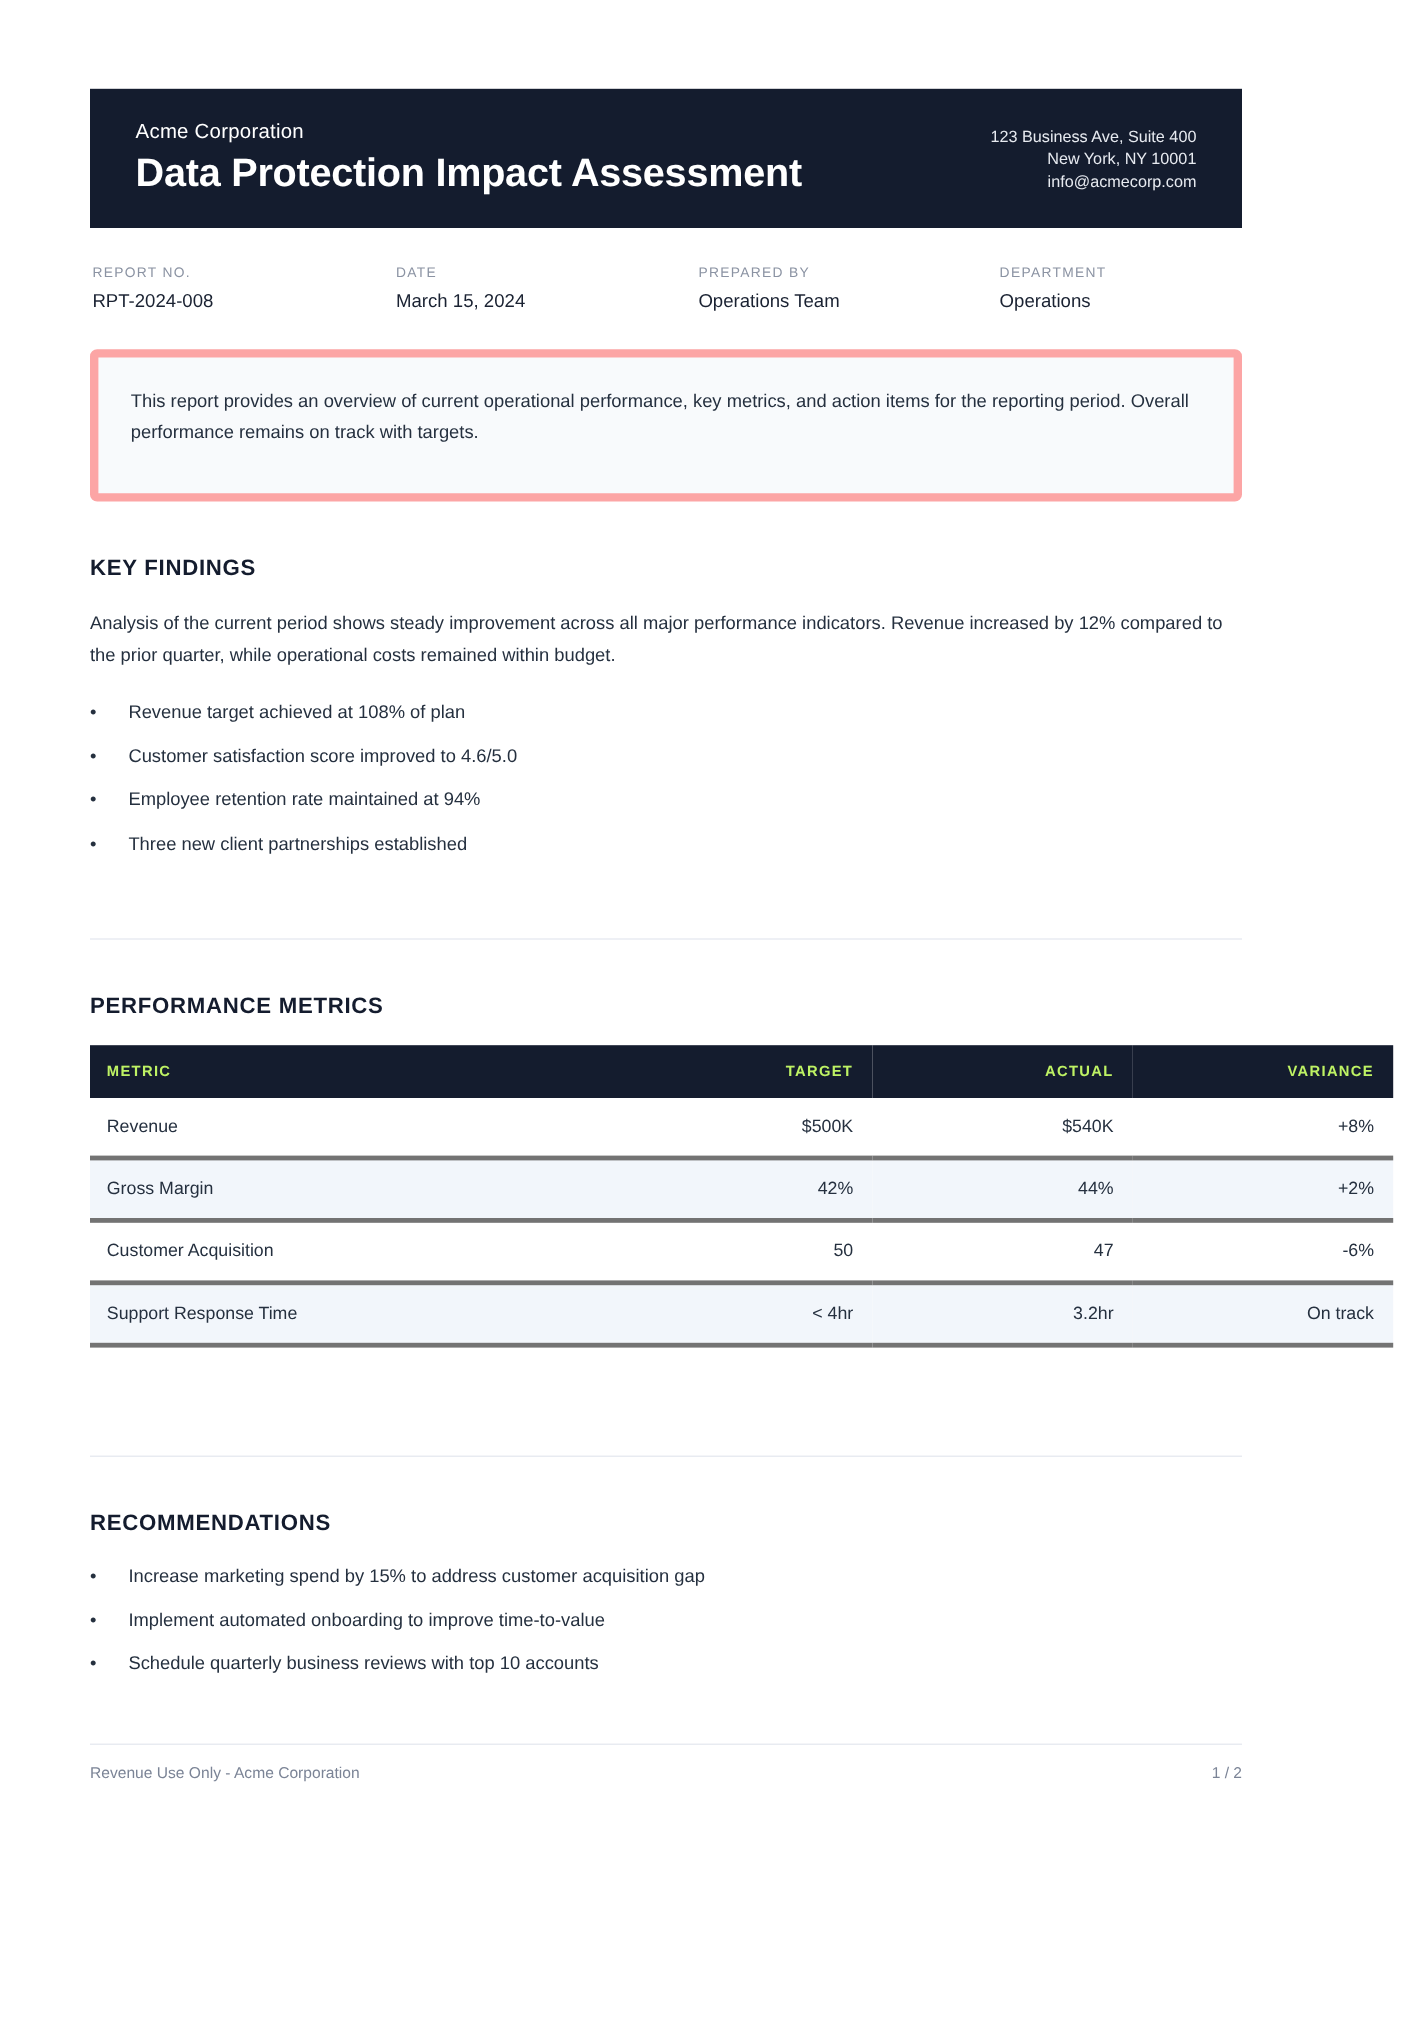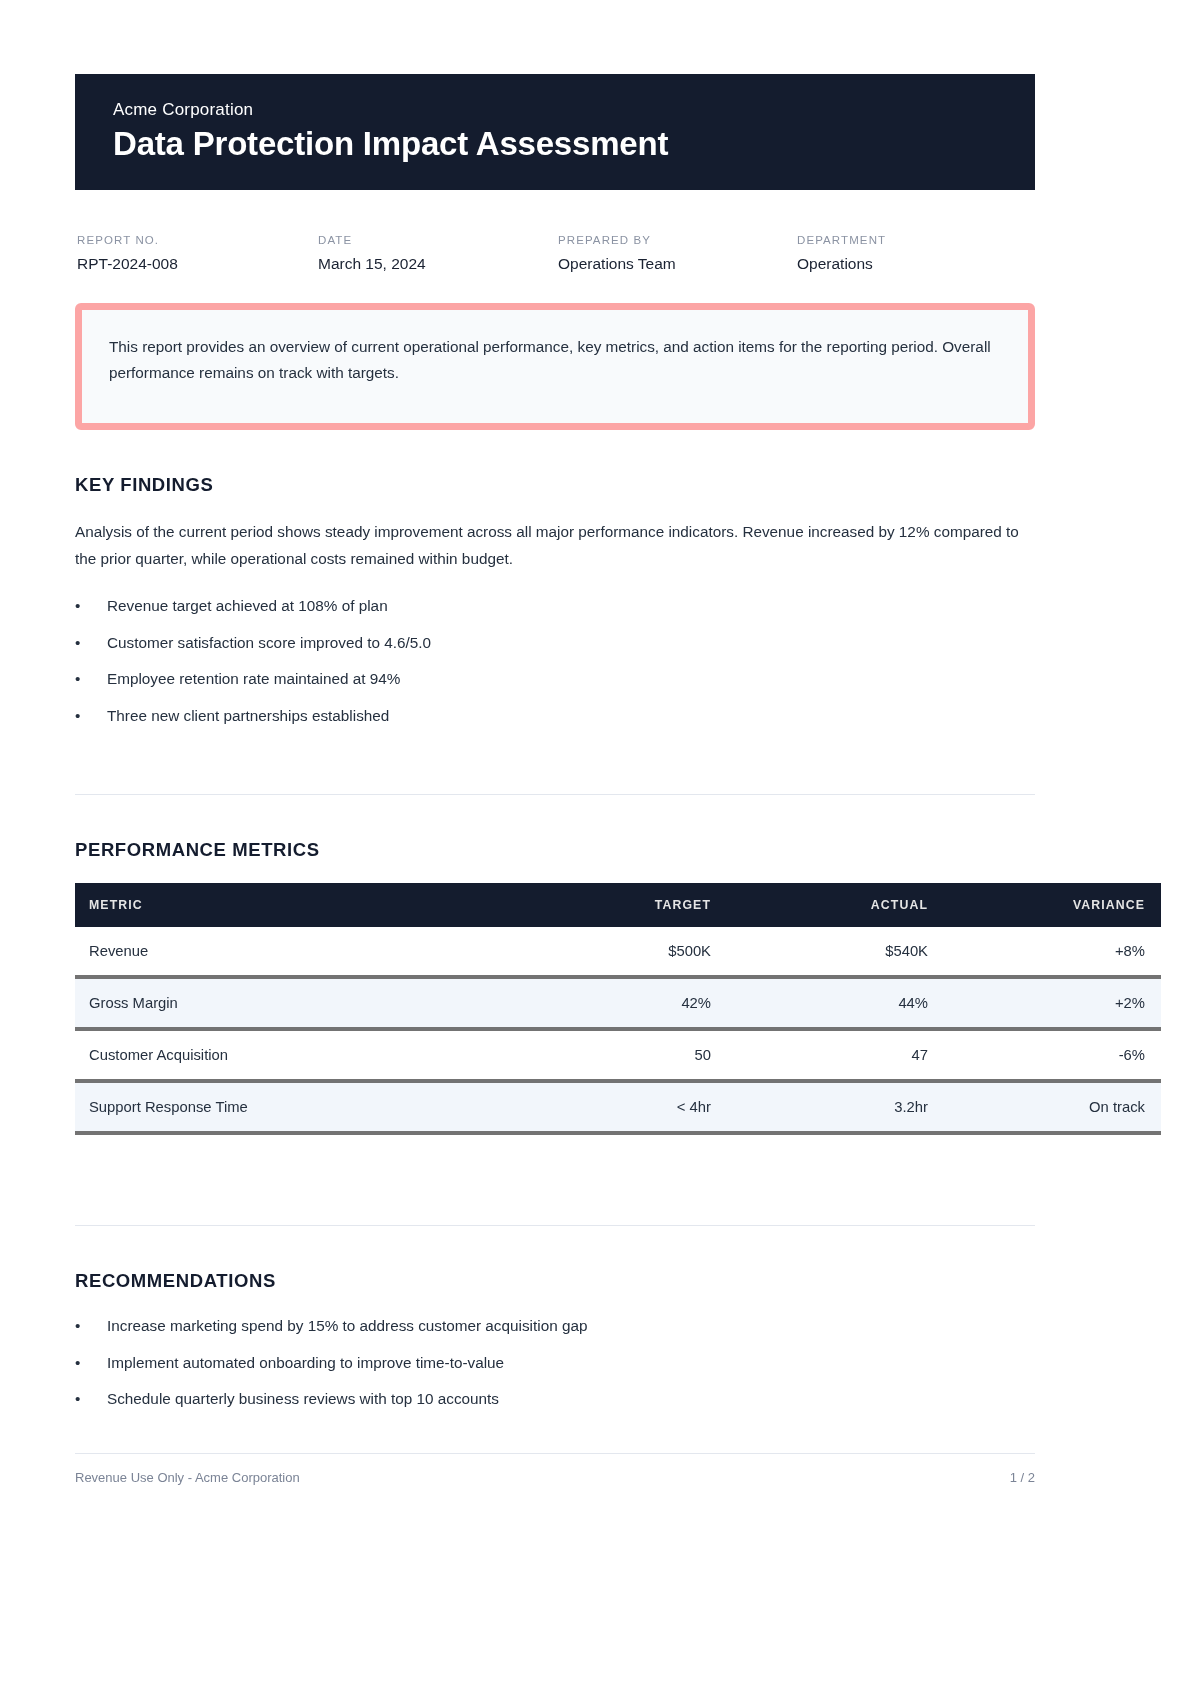--- a/index.html
+++ b/index.html
@@ -59,22 +59,23 @@
     top: 30px;
     text-align: right;
     font-size: 13.5px;
     line-height: 1.42;
     color: #e7eaf0;
   }
 
   
   .meta-row {
     display: flex;
-    margin-top: 44px;
+    margin-top: 32px;
     padding: 0 2px;
+    gap: 12px;
   }
   .meta-cell {
     flex: 0 0 auto;
   }
   .meta-cell.c1 { width: 241px; }
   .meta-cell.c2 { width: 240px; }
   .meta-cell.c3 { width: 239px; }
   .meta-cell.c4 { width: 240px; }
   .meta-label {
     font-size: 11.5px;
@@ -150,21 +151,21 @@
   }
 
   
   table.metrics {
     width: 960px;
     border-collapse: collapse;
     table-layout: fixed;
   }
   table.metrics thead th {
     background: #141c2e;
-    color: #e5e5e5;
+    color: #bef264;
     font-size: 12.3px;
     letter-spacing: 1.1px;
     font-weight: bold;
     text-transform: uppercase;
     padding: 15px 16px;
     text-align: right;
   }
   table.metrics thead th.first {
     text-align: left;
     padding-left: 14px;
@@ -200,20 +201,25 @@
 </style>
 </head>
 <body>
 
 <div class="page">
   <div class="content">
 
     <div class="header-band">
       <div class="company-name">Acme Corporation</div>
       <h1 class="doc-title">Data Protection Impact Assessment</h1>
+      <div class="header-address">
+        <div>123 Business Ave, Suite 400</div>
+        <div>New York, NY 10001</div>
+        <div>info@acmecorp.com</div>
+      </div>
     </div>
 
     <div class="meta-row">
       <div class="meta-cell c1">
         <div class="meta-label">REPORT NO.</div>
         <div class="meta-value">RPT-2024-008</div>
       </div>
       <div class="meta-cell c2">
         <div class="meta-label">DATE</div>
         <div class="meta-value">March 15, 2024</div>

